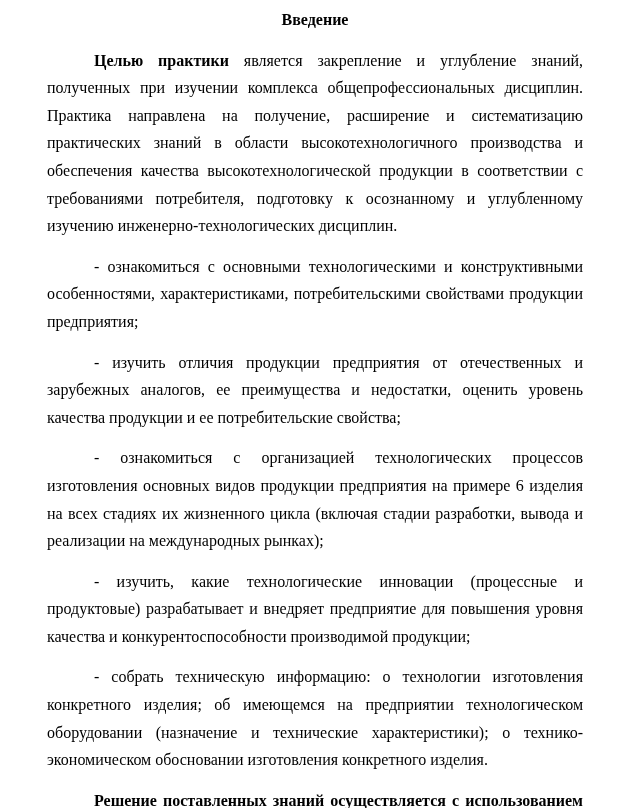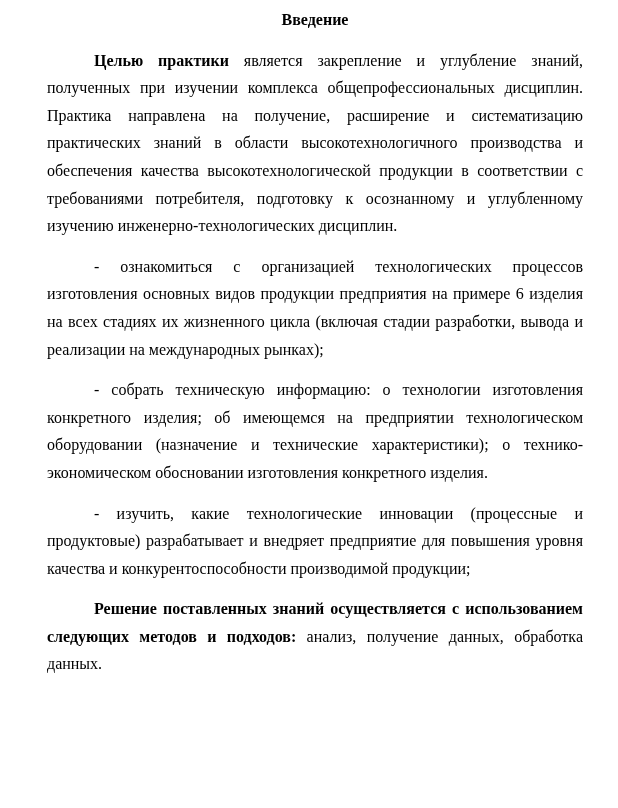--- a/index.html
+++ b/index.html
@@ -37,22 +37,24 @@
 </style>
 </head>
 <body>
 
 <div class="page">
   <h1 class="doc-title">Введение</h1>
 
   <p class="para"><span class="bold-lead">Целью практики</span><span> является закрепление и углубление знаний, полученных при изучении комплекса общепрофессиональных дисциплин. Практика направлена на получение, расширение и систематизацию практических знаний в области высокотехнологичного производства и обеспечения качества высокотехнологической продукции в соответствии с требованиями потребителя, подготовку к осознанному и углубленному изучению инженерно-технологических дисциплин.</span></p>
 
 
+  <p class="para"><span class="bold-lead"></span><span>- ознакомиться с основными технологическими и конструктивными особенностями, характеристиками, потребительскими свойствами продукции предприятия;</span></p>
 
+  <p class="para"><span class="bold-lead"></span><span>- изучить отличия продукции предприятия от отечественных и зарубежных аналогов, ее преимущества и недостатки, оценить уровень качества продукции и ее потребительские свойства;</span></p>
 
   <p class="para"><span class="bold-lead"></span><span>- ознакомиться с организацией технологических процессов изготовления основных видов продукции предприятия на примере 6 изделия на всех стадиях их жизненного цикла (включая стадии разработки, вывода и реализации на международных рынках);</span></p>
 
+  <p class="para"><span class="bold-lead"></span><span>- изучить, какие технологические инновации (процессные и продуктовые) разрабатывает и внедряет предприятие для повышения уровня качества и конкурентоспособности производимой продукции;</span></p>
+
   <p class="para"><span class="bold-lead"></span><span>- собрать техническую информацию: о технологии изготовления конкретного изделия; об имеющемся на предприятии технологическом оборудовании (назначение и технические характеристики); о технико-экономическом обосновании изготовления конкретного изделия.</span></p>
-
-  <p class="para"><span class="bold-lead"></span><span>- изучить, какие технологические инновации (процессные и продуктовые) разрабатывает и внедряет предприятие для повышения уровня качества и конкурентоспособности производимой продукции;</span></p>
 
   <p class="para"><span class="bold-lead">Решение поставленных знаний осуществляется с использованием следующих методов и подходов:</span><span> анализ, получение данных, обработка данных.</span></p>
 </div>
 
 </body></html>

